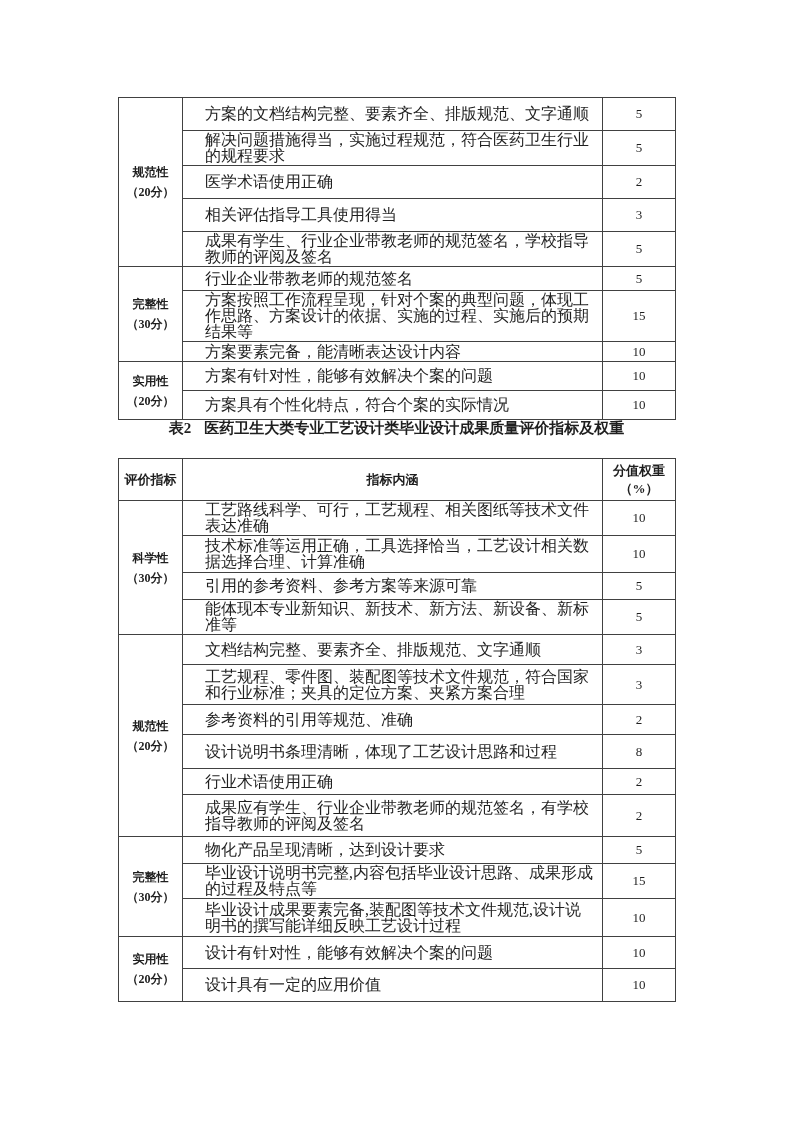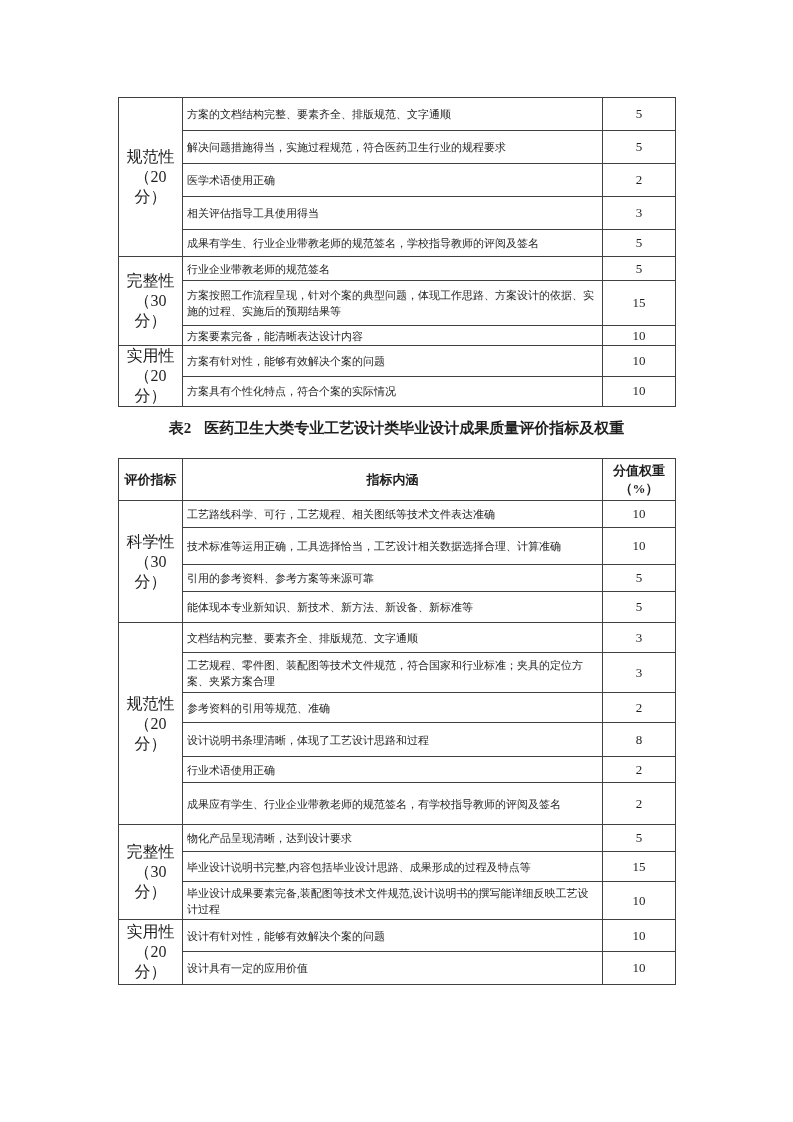--- a/index.html
+++ b/index.html
@@ -20,30 +20,30 @@
     vertical-align: middle;
     overflow: hidden;
   }
   #table1 { left: 118px; top: 97px; }
   #table2 { left: 118px; top: 458px; }
   col.c-cat   { width: 64px; }
   col.c-crit  { width: 420px; }
   col.c-score { width: 73px; }
   td.cat {
     text-align: center;
-    font-weight: normal;
-    font-size: 16px;
+    font-weight: bold;
+    font-size: 12px;
     line-height: 20px;
     padding: 0 2px;
   }
   td.cat span { display: block; }
   td.crit {
-    font-size: 11px;
+    font-size: 16px;
     line-height: 16px;
-    padding: 1px 6px 1px 4px;
+    padding: 1px 6px 1px 22px;
   }
   td.score {
     text-align: center;
     font-size: 13px;
     padding: 0;
   }
   td.head {
     text-align: center;
     font-weight: bold;
     font-size: 13px;

